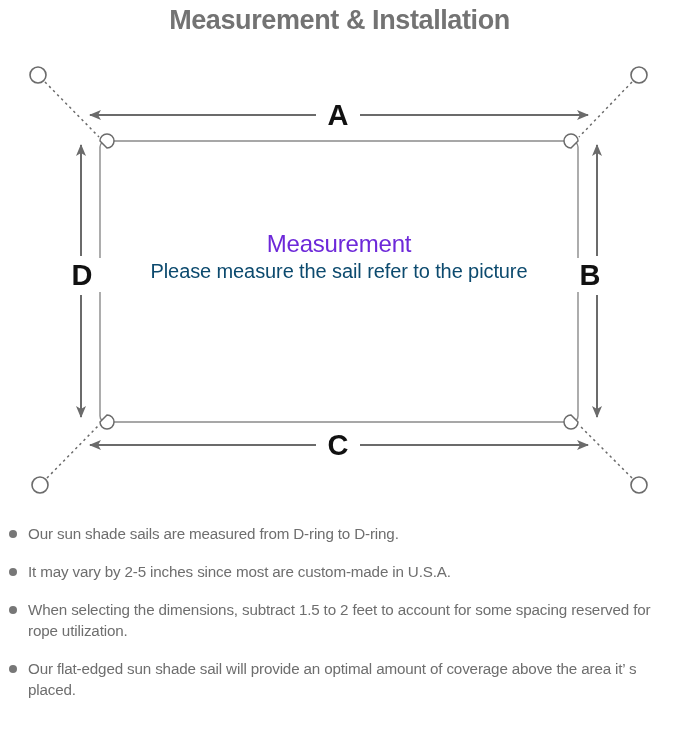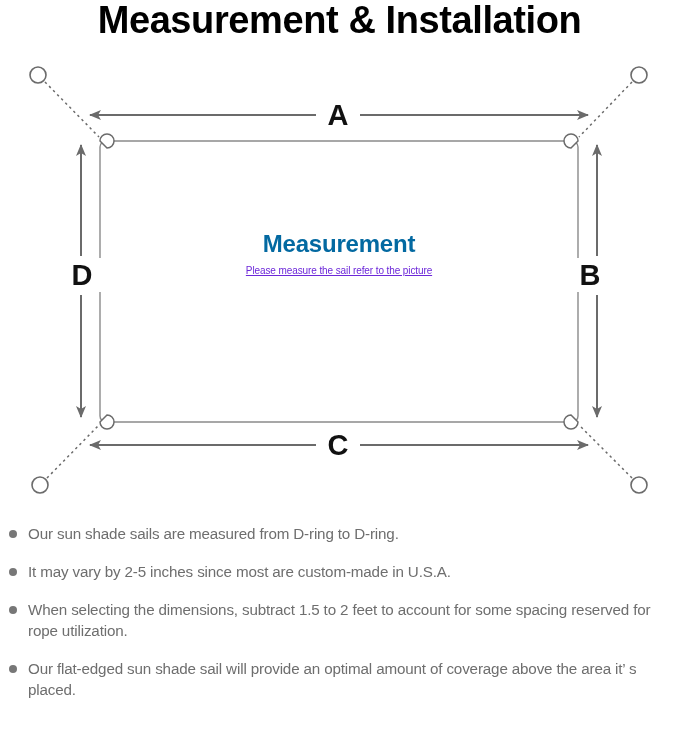--- a/index.html
+++ b/index.html
@@ -17,24 +17,24 @@
 
   
   #title {
     position: absolute;
     left: 0;
     top: 0;
     width: 679px;
     height: 44px;
     line-height: 40px;
     text-align: center;
-    font-size: 38px;
+    font-size: 27px;
     font-weight: bold;
     letter-spacing: -0.4px;
-    color: #000000;
+    color: #737373;
     white-space: nowrap;
   }
 
   
   #diagram {
     position: absolute;
     left: 0;
     top: 44px;
     width: 679px;
     height: 476px;
@@ -47,31 +47,30 @@
   #sail-text {
     position: absolute;
     left: 100px;
     top: 185px;
     width: 478px;
     text-align: center;
     pointer-events: none;
   }
   #sail-title {
     font-size: 24px;
-    font-weight: bold;
-    color: #0369a1;
+    font-weight: normal;
+    color: #6d28d9;
     line-height: 30px;
     letter-spacing: -0.2px;
   }
   #sail-sub {
-    font-size: 10px;
-    color: #6d28d9;
+    font-size: 20px;
+    color: #0c4a6e;
     line-height: 24px;
     letter-spacing: -0.1px;
-    text-decoration: underline;
   }
 
   
   .dim-label {
     position: absolute;
     font-family: "Liberation Sans", sans-serif;
     font-size: 29px;
     font-weight: bold;
     color: #111111;
     background: #ffffff;

